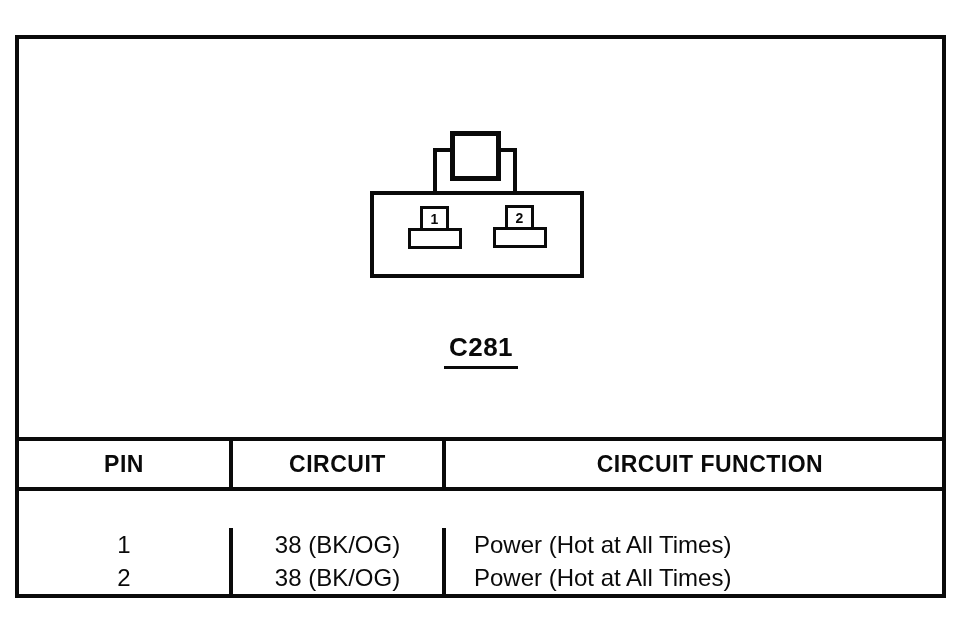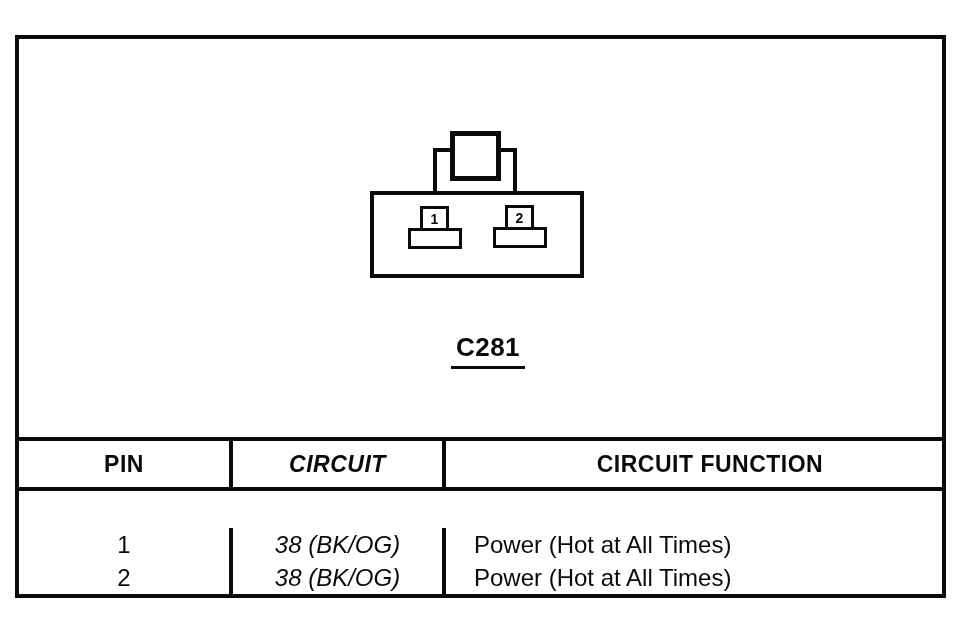--- a/index.html
+++ b/index.html
@@ -56,21 +56,21 @@
     display: flex; align-items: center; justify-content: center;
     font-size: 14px; font-weight: bold; line-height: 1;
   }
   .pin1-base { left: 408px; top: 228px; }
   .pin1-top  { left: 420px; top: 206px; }
   .pin2-base { left: 493px; top: 227px; }
   .pin2-top  { left: 505px; top: 205px; }
   
   .connector-id {
     position: absolute;
-    left: 338px; top: 332px;
+    left: 331px; top: 332px;
     width: 300px;
     text-align: center;
     font-size: 26px; font-weight: bold;
     letter-spacing: 0.5px;
   }
   .connector-id span {
     display: inline-block;
     border-bottom: 3px solid #0a0a0a;
     padding: 0 5px 3px 5px;
   }
@@ -92,21 +92,21 @@
     background: #ffffff;
     display: flex;
     flex-direction: column;
     gap: 37px;
   }
   .trow { display: flex; width: 100%; }
   .trow.header { height: 66px; border-bottom: 4px solid #0a0a0a; }
   .trow.body   { flex: 1; }
   .cell { display: flex; }
   .cell.c-pin     { width: 214px; border-right: 4px solid #0a0a0a; }
-  .cell.c-circuit { width: 213px; border-right: 4px solid #0a0a0a; font-style: italic; }
+  .cell.c-circuit { width: 213px; border-right: 4px solid #0a0a0a; }
   .cell.c-func    { flex: 1; padding-left: 32px; }
   .trow.header .cell {
     align-items: center;
     justify-content: center;
     font-size: 23px; font-weight: bold;
     letter-spacing: 0.5px;
   }
   .trow.body .cell {
     flex-direction: column;
     justify-content: center;

